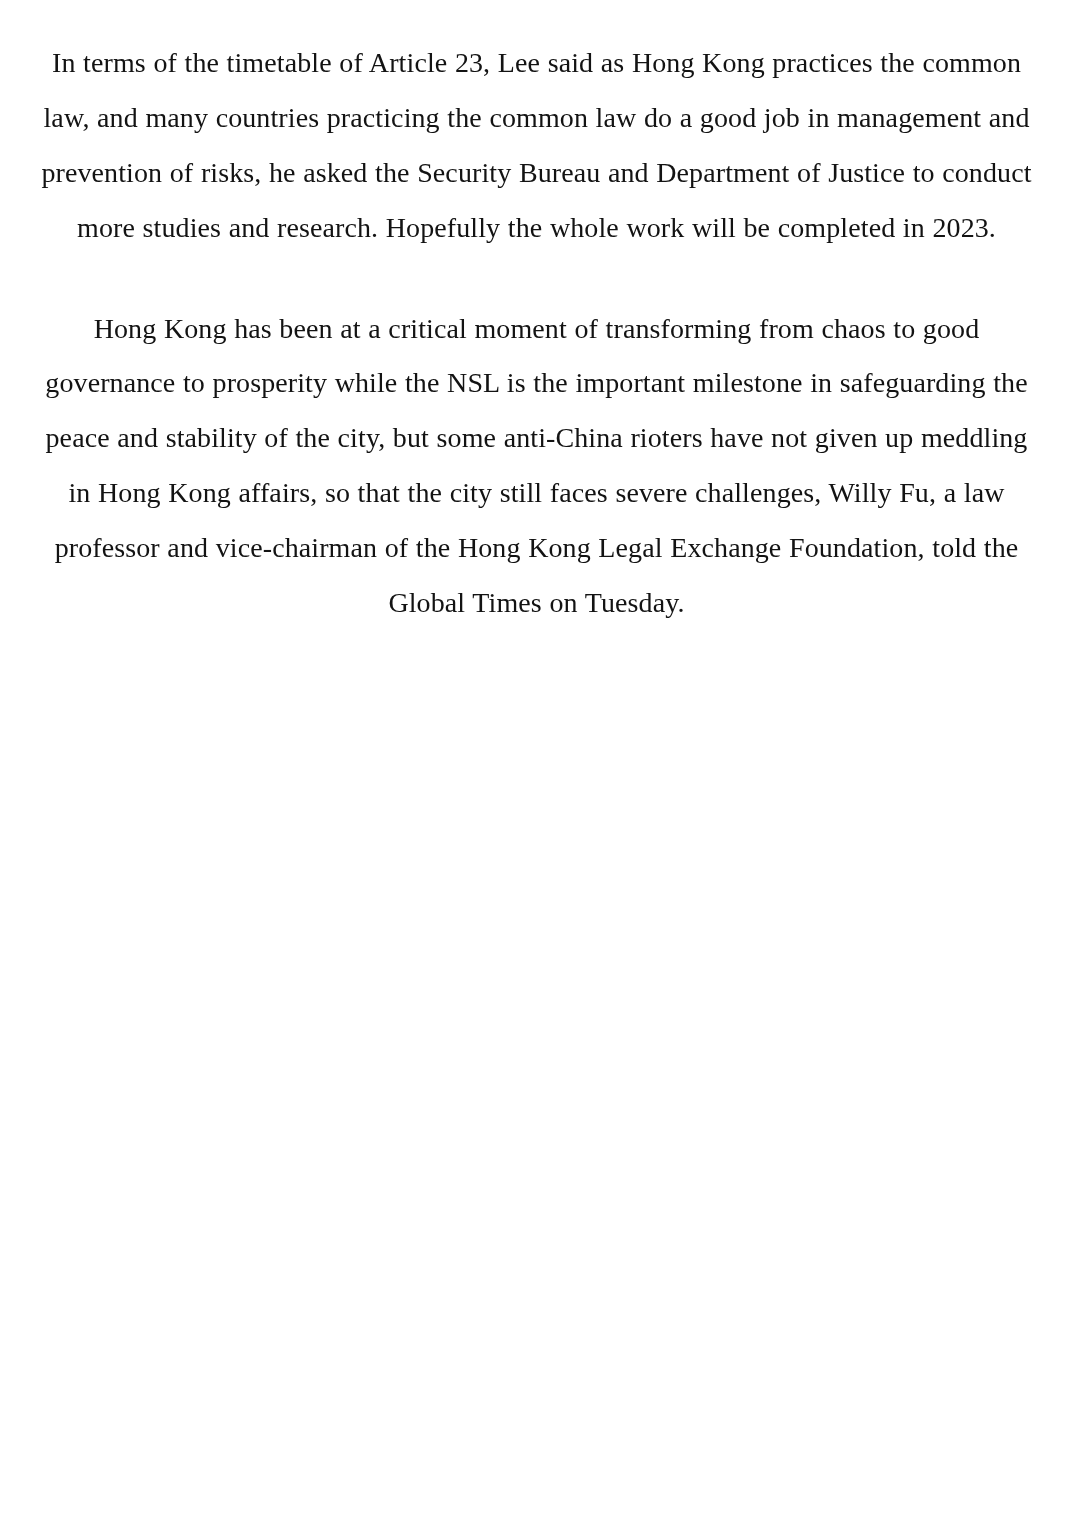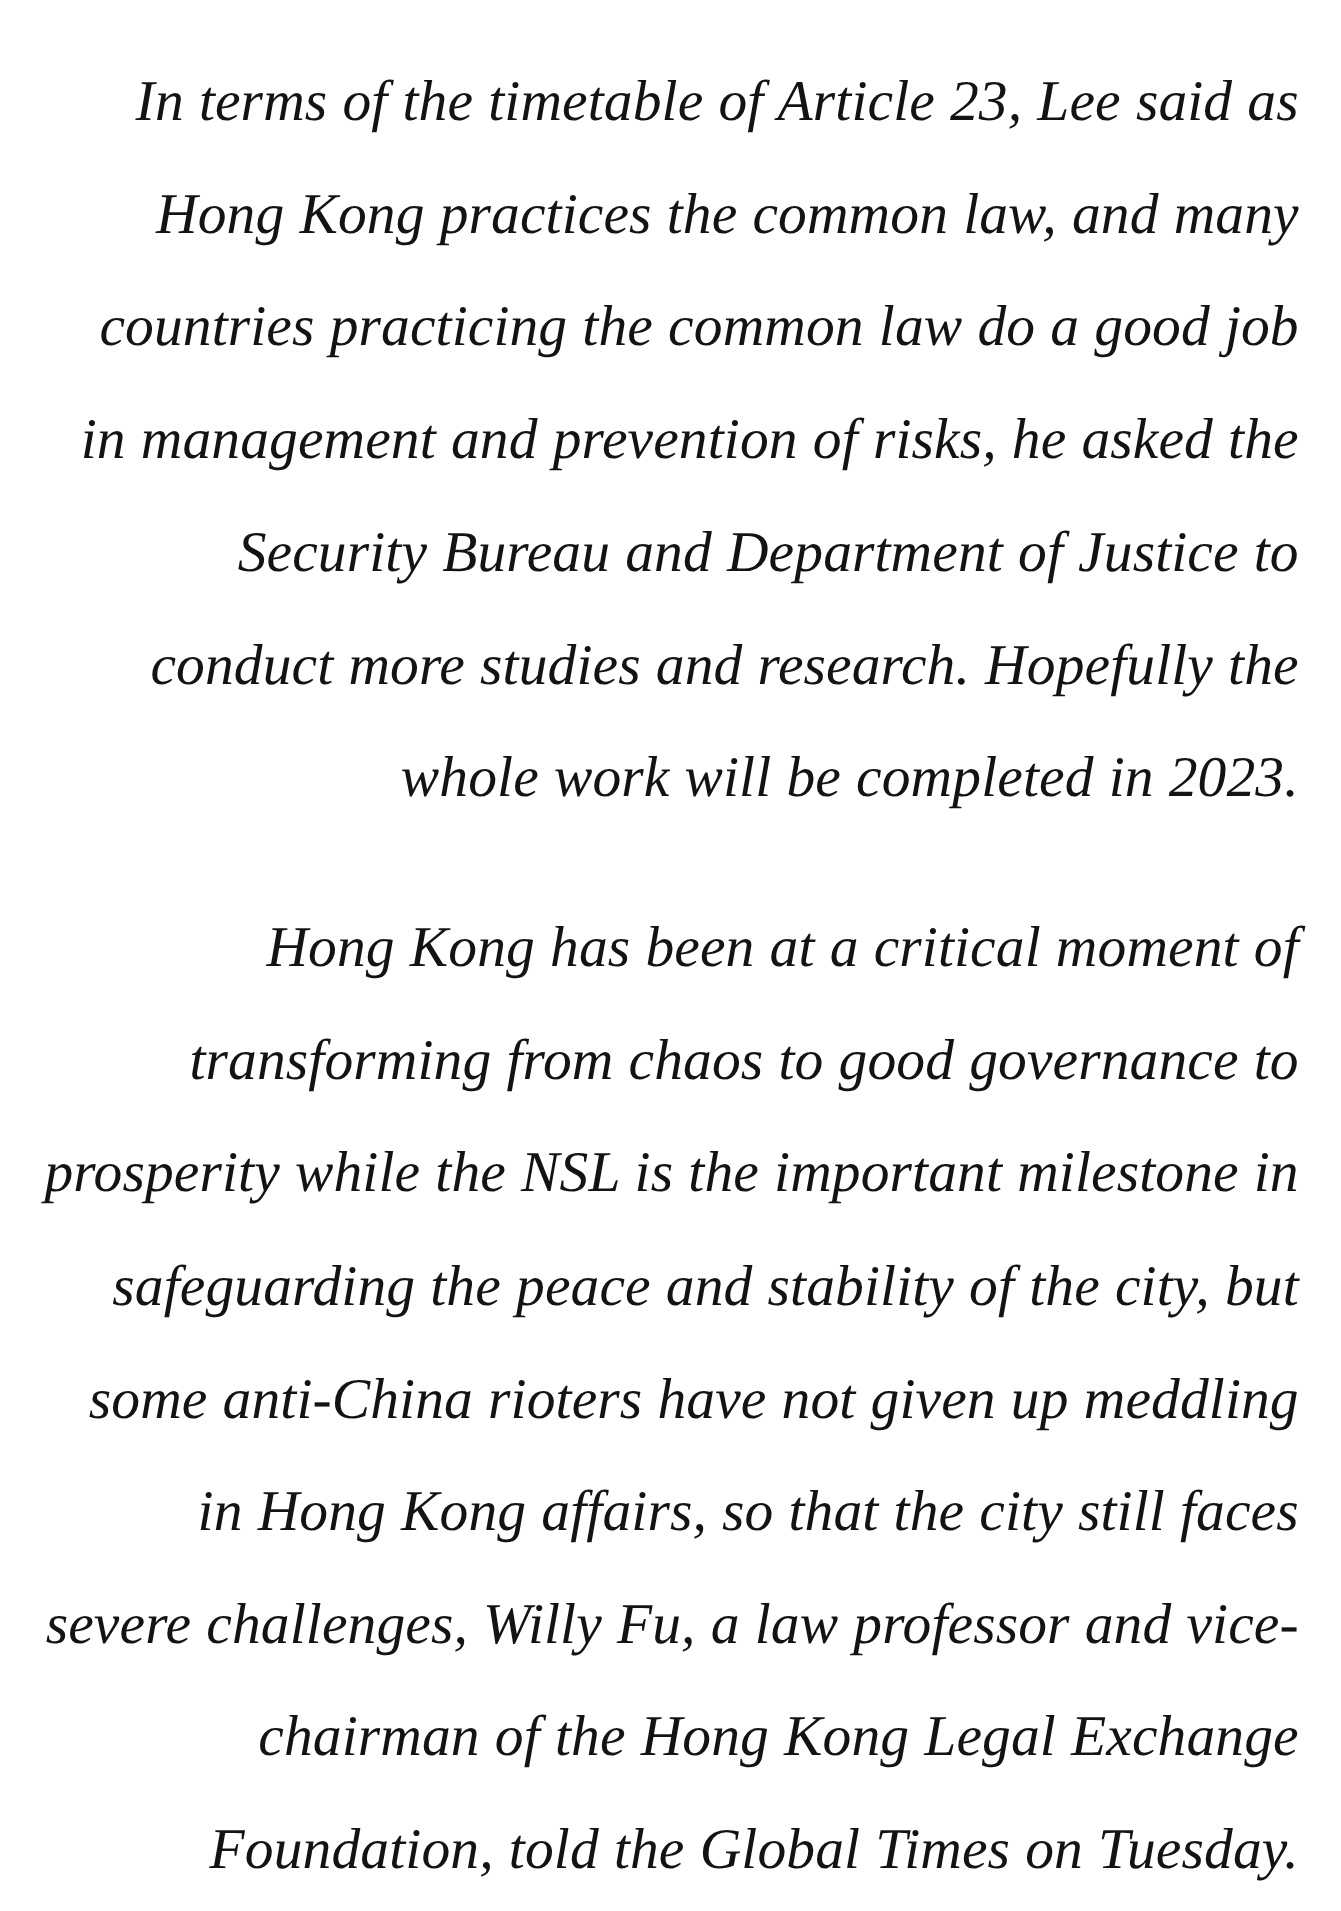--- a/index.html
+++ b/index.html
@@ -12,27 +12,26 @@
     min-height: 1529px;
     font-family: "Liberation Serif", "DejaVu Serif", serif;
     color: #131313;
   }
   .article {
     box-sizing: border-box;
     width: 1073px;
     padding: 36px 34px 0 34px;
   }
   .paragraph {
-    font-size: 46px;
+    font-size: 28px;
     line-height: 1.96;
     letter-spacing: 0.1px;
     margin: 0 0 46px 0;
-    text-align: right;
+    text-align: center;
     word-spacing: 0.5px;
-    font-style: italic;
   }
   .paragraph:last-child {
     margin-bottom: 0;
   }
 </style>
 </head>
 <body>
 
 <div class="article">
   <p class="paragraph">In terms of the timetable of Article 23, Lee said as Hong Kong practices the common law, and many countries practicing the common law do a good job in management and prevention of risks, he asked the Security Bureau and Department of Justice to conduct more studies and research. Hopefully the whole work will be completed in 2023.</p>

